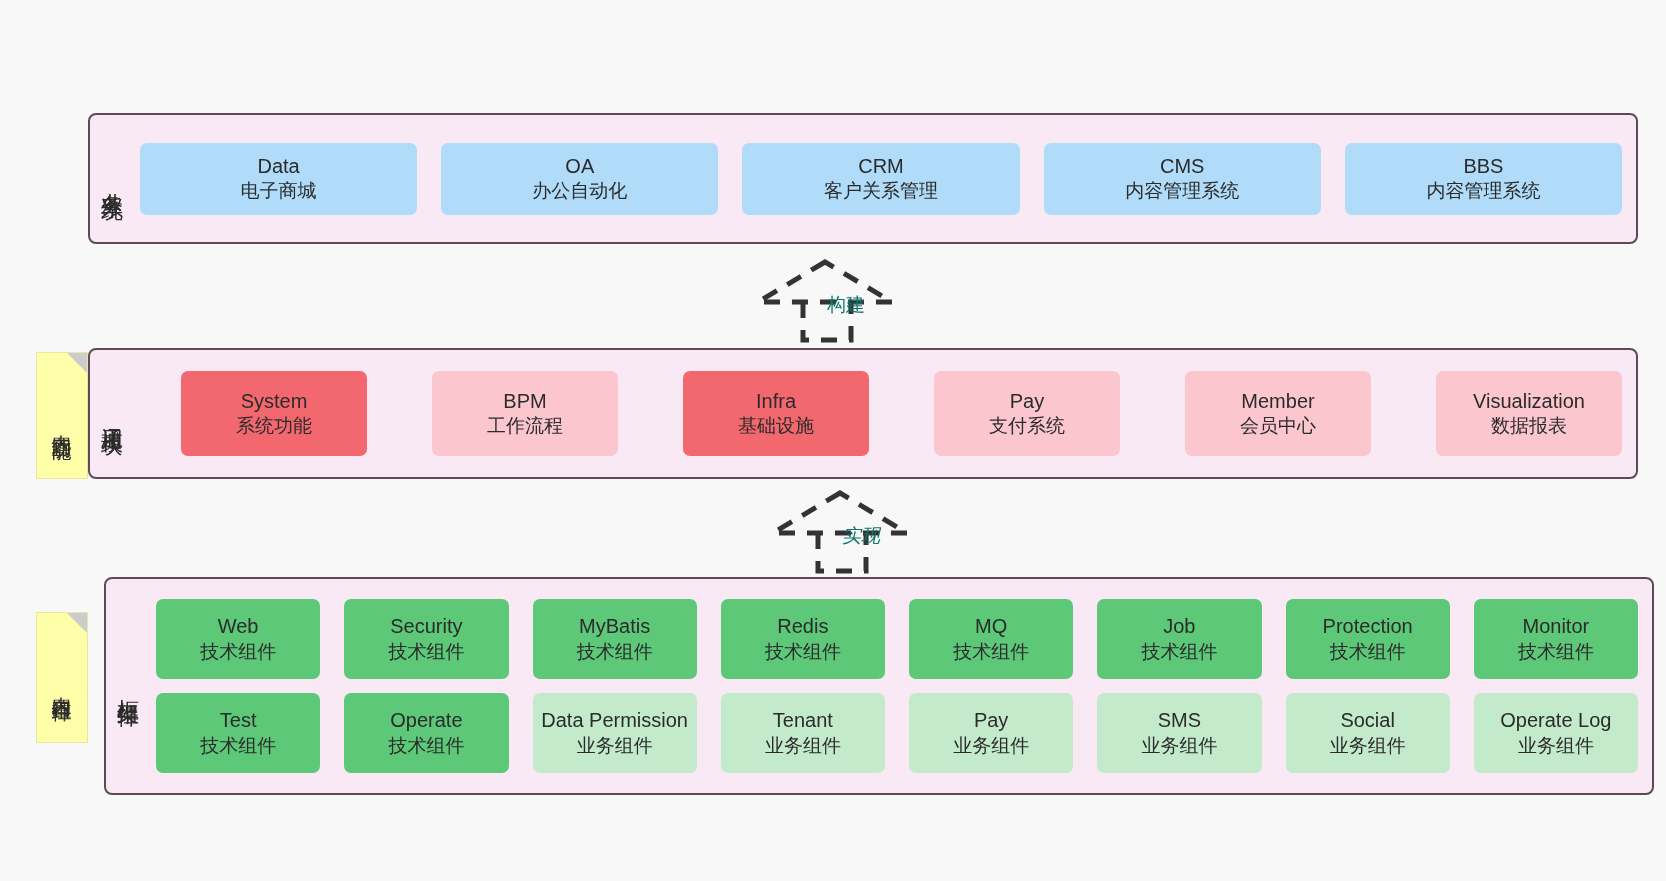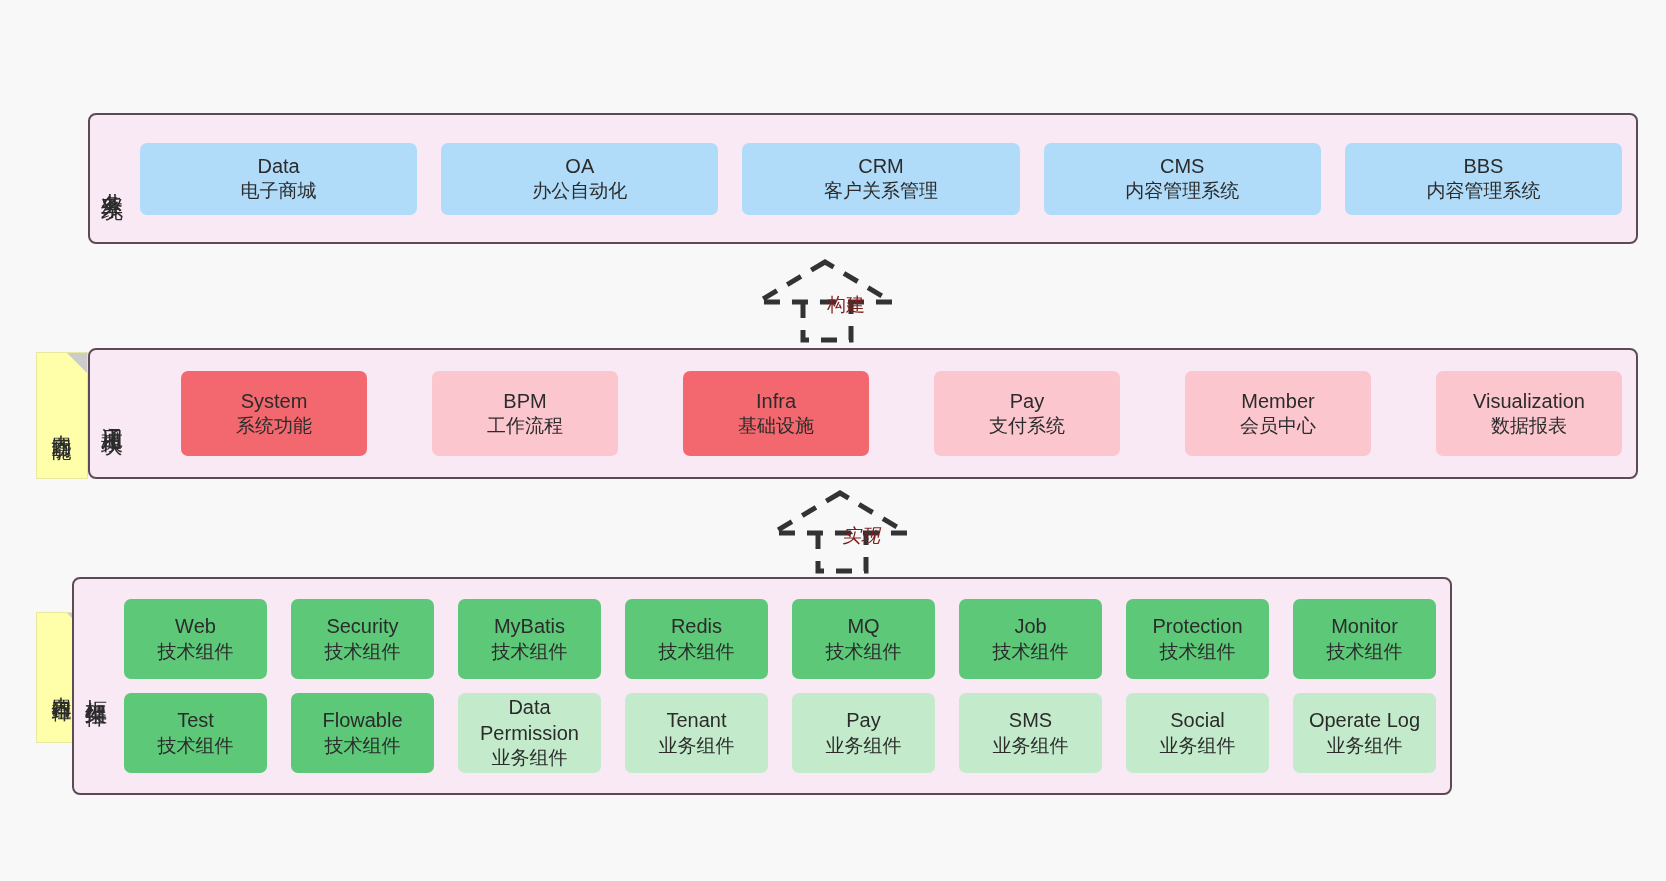--- a/index.html
+++ b/index.html
@@ -73,21 +73,21 @@
   .cell .en { font-size: 20px; }
   .cell .cn { font-size: 19px; }
 
   
   #layer-business { left: 88px; top: 113px; width: 1550px; height: 131px; }
   #layer-business .cell { height: 72px; background: #b0dcf9; }
 
   #layer-modules { left: 88px; top: 348px; width: 1550px; height: 131px; }
   #layer-modules .cell { height: 85px; margin-left: 41px; }
 
-  #layer-framework { left: 72px; top: 577px; width: 1380px; height: 218px; }
+  #layer-framework { left: 104px; top: 577px; width: 1550px; height: 218px; }
   #layer-framework .cell { height: 80px; }
 
   
   .sticky {
     position: absolute;
     box-sizing: border-box;
     width: 52px;
     background: #ffffaa;
     border: 1px solid #e8e8a0;
     display: flex;
@@ -123,21 +123,21 @@
     height: 110px;
   }
   .connector svg { display: block; overflow: visible; }
   .connector .conn-label {
     position: absolute;
     left: 12px;
     right: 0;
     top: 36px;
     text-align: center;
     font-size: 19px;
-    color: #7f1d1d;
+    color: #0f766e;
     background: transparent;
     user-select: none;
     pointer-events: none;
   }
   #connector-build { left: 740px; top: 256px; }
   #connector-impl  { left: 755px; top: 487px; font-style: italic; }
 </style>
 </head>
 <body>
 
@@ -265,21 +265,21 @@
           <span class="cn">技术组件</span>
         </div>
       </div>
 
       <div class="row">
         <div class="cell" style="background:#5cc878">
           <span class="en">Test</span>
           <span class="cn">技术组件</span>
         </div>
         <div class="cell" style="background:#5cc878">
-          <span class="en">Flowable</span>
+          <span class="en">Operate</span>
           <span class="cn">技术组件</span>
         </div>
         <div class="cell" style="background:#c3ebcb">
           <span class="en">Data Permission</span>
           <span class="cn">业务组件</span>
         </div>
         <div class="cell" style="background:#c3ebcb">
           <span class="en">Tenant</span>
           <span class="cn">业务组件</span>
         </div>

